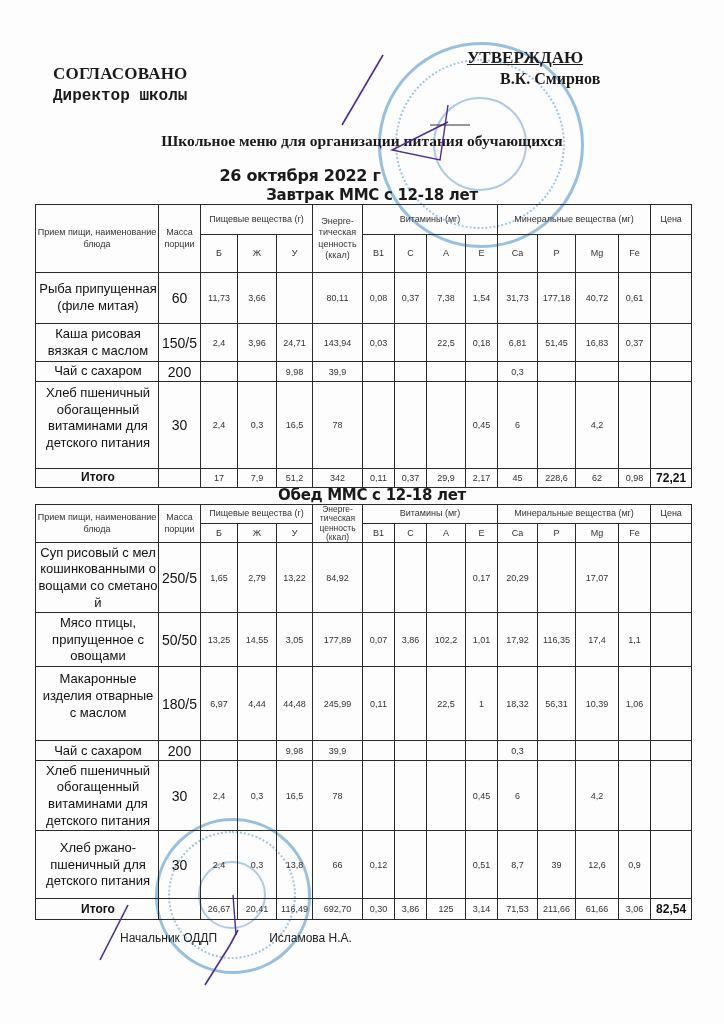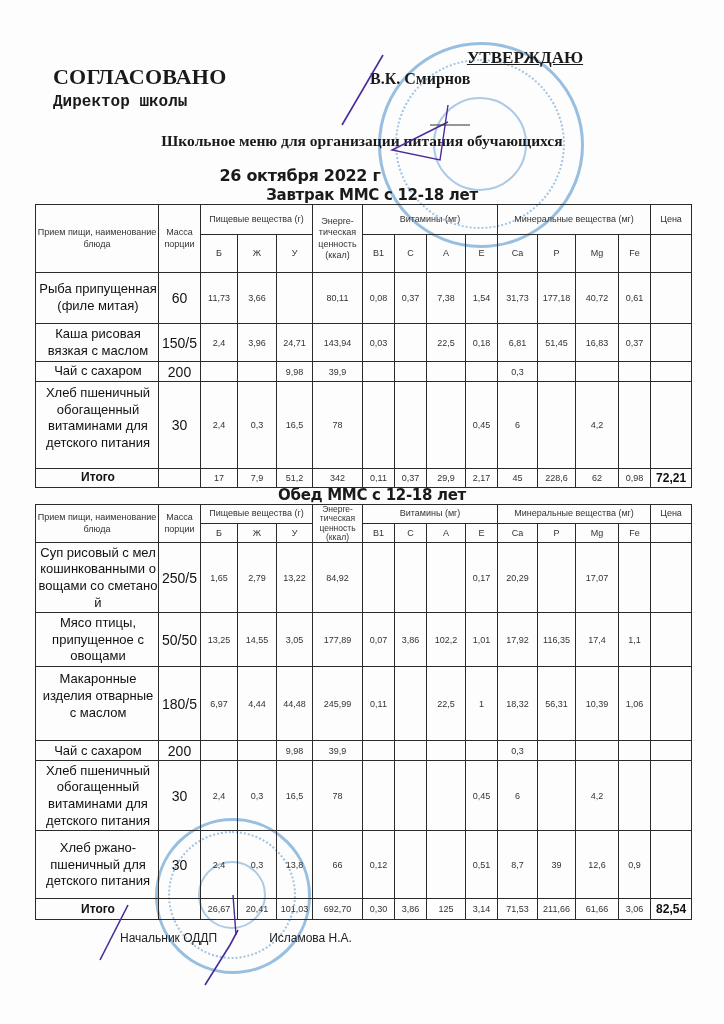--- a/index.html
+++ b/index.html
@@ -3,26 +3,26 @@
   <meta charset="utf-8">
   <style>
     html, body { margin: 0; padding: 0; }
     body {
       width: 724px; height: 1024px; background: #fdfdfd; position: relative; overflow: hidden;
       font-family: "Liberation Sans", sans-serif; color: #1a1a1a;
     }
     .serif { font-family: "Liberation Serif", serif; font-weight: bold; }
     .abs { position: absolute; }
     #approved-block { left: 53px; top: 64px; }
-    #approved-block .l1 { font-size: 22px; letter-spacing: 0.2px; }
+    #approved-block .l1 { font-size: 17px; letter-spacing: 0.2px; }
     #approved-block .l2 { font-size: 16px; margin-top: 3px; font-family: Liberation Mono, monospace; }
     #ratify-block { left: 370px; top: 48px; width: 280px; }
     #ratify-block .t1 { font-size: 17px; text-align: center; margin-left: 30px; }
     #ratify-block .t2 { font-size: 16px; margin-top: 2px; margin-left: 8px; }
-    #ratify-block .t3 { font-size: 16px; margin-top: 2px; }
+    #ratify-block .t3 { font-size: 16px; margin-top: 2px; margin-left: 130px; }
     #doc-title { left: 0; width: 724px; top: 132px; text-align: center; font-size: 15.5px; }
     #doc-date { left: 0; width: 600px; top: 166px; text-align: center; font-size: 16px; font-weight: bold; font-family: "DejaVu Sans", sans-serif; letter-spacing: -0.3px; }
     .section-title { left: 0; width: 724px; text-align: center; font-size: 15px; font-weight: bold; font-family: "DejaVu Sans", sans-serif; letter-spacing: -0.3px; }
     #breakfast-title { top: 186px; margin-left: 10px; }
     #lunch-title { top: 486px; margin-left: 10px; }
 
     table.menu {
       position: absolute; left: 35px; border-collapse: collapse; table-layout: fixed;
       width: 656px;
     }
@@ -348,21 +348,21 @@
     <td class="num">39</td>
     <td class="num">12,6</td>
     <td class="num">0,9</td>
     <td class="price"></td>
   </tr>
   <tr class="total" style="height:21px">
     <td class="name">Итого</td>
     <td class="mass"></td>
     <td class="num">26,67</td>
     <td class="num">20,41</td>
-    <td class="num">101,03</td>
+    <td class="num">116,49</td>
     <td class="num">692,70</td>
     <td class="num">0,30</td>
     <td class="num">3,86</td>
     <td class="num">125</td>
     <td class="num">3,14</td>
     <td class="num">71,53</td>
     <td class="num">211,66</td>
     <td class="num">61,66</td>
     <td class="num">3,06</td>
     <td class="price">82,54</td>

